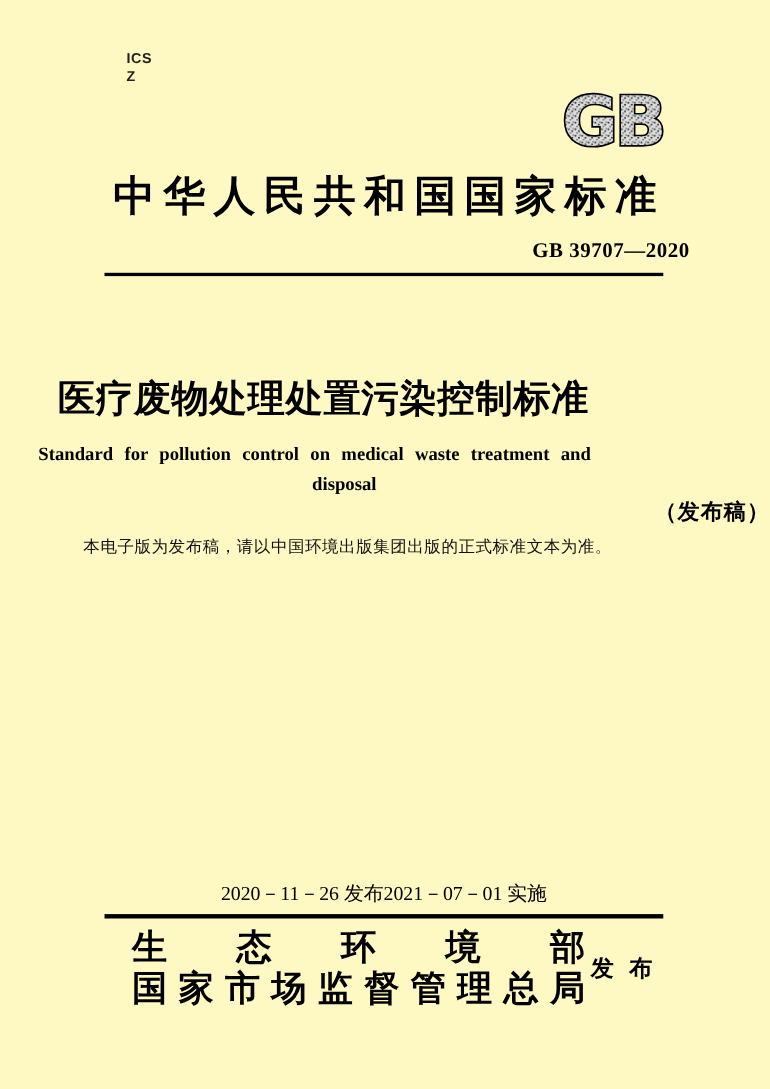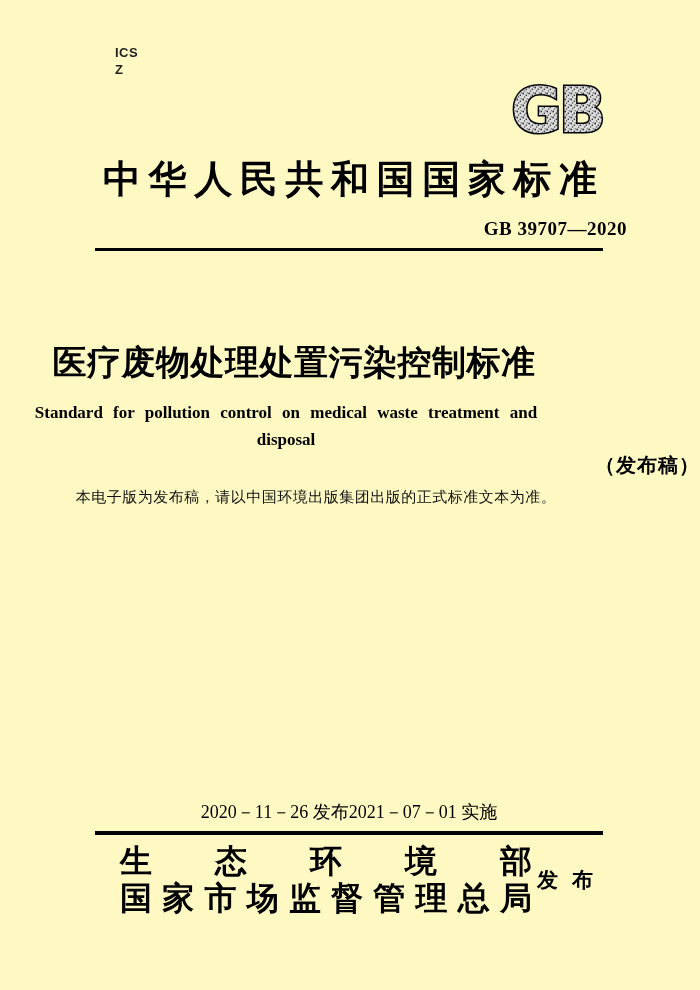--- a/index.html
+++ b/index.html
@@ -64,21 +64,21 @@
   }
 
   .title-en {
     left: 0; width: 572px;
     text-align: center;
     font-family: "Liberation Serif", serif;
     font-weight: bold;
     font-size: 17px;
   }
   .title-en-1 { top: 403px; word-spacing: 6px; }
-  .title-en-2 { top: 430px; }
+  .title-en-2 { top: 430px; margin-left: 27px; }
 
   .draft-label {
     left: 0; top: 452px; width: 700px;
     text-align: right;
     font-family: "Liberation Sans", sans-serif;
     font-weight: bold;
     font-size: 20px;
     letter-spacing: 1px;
   }
 

